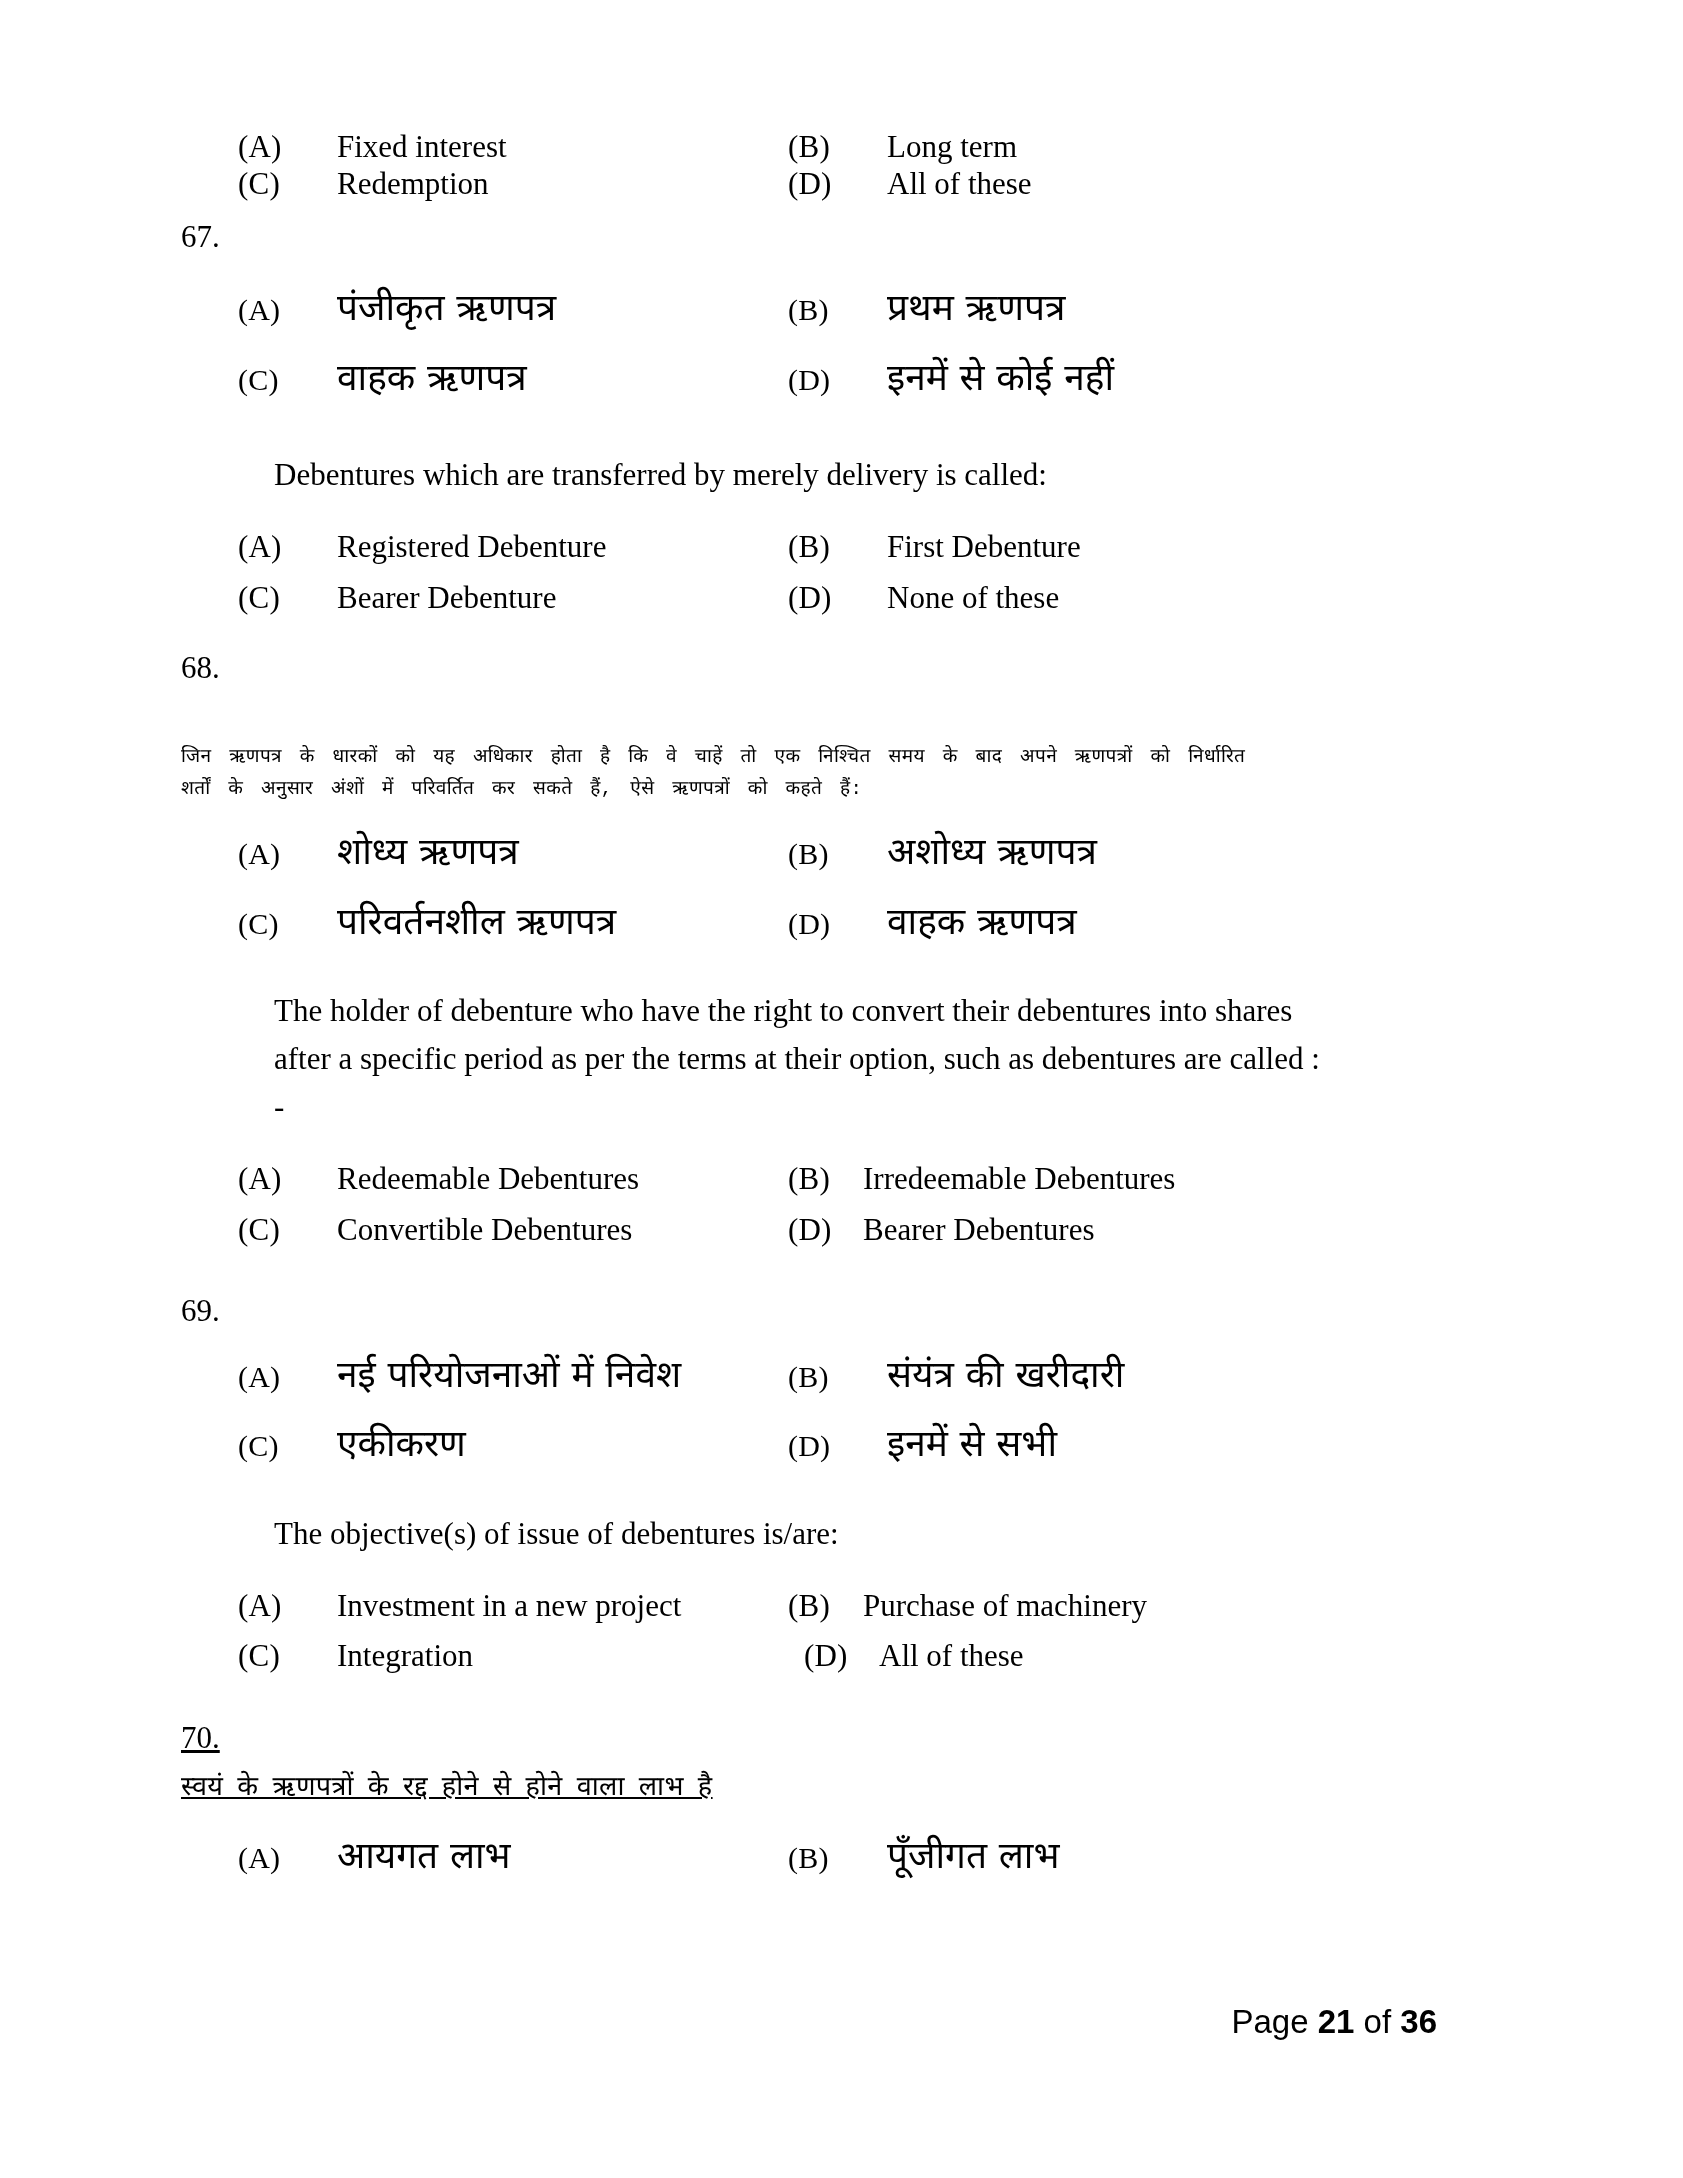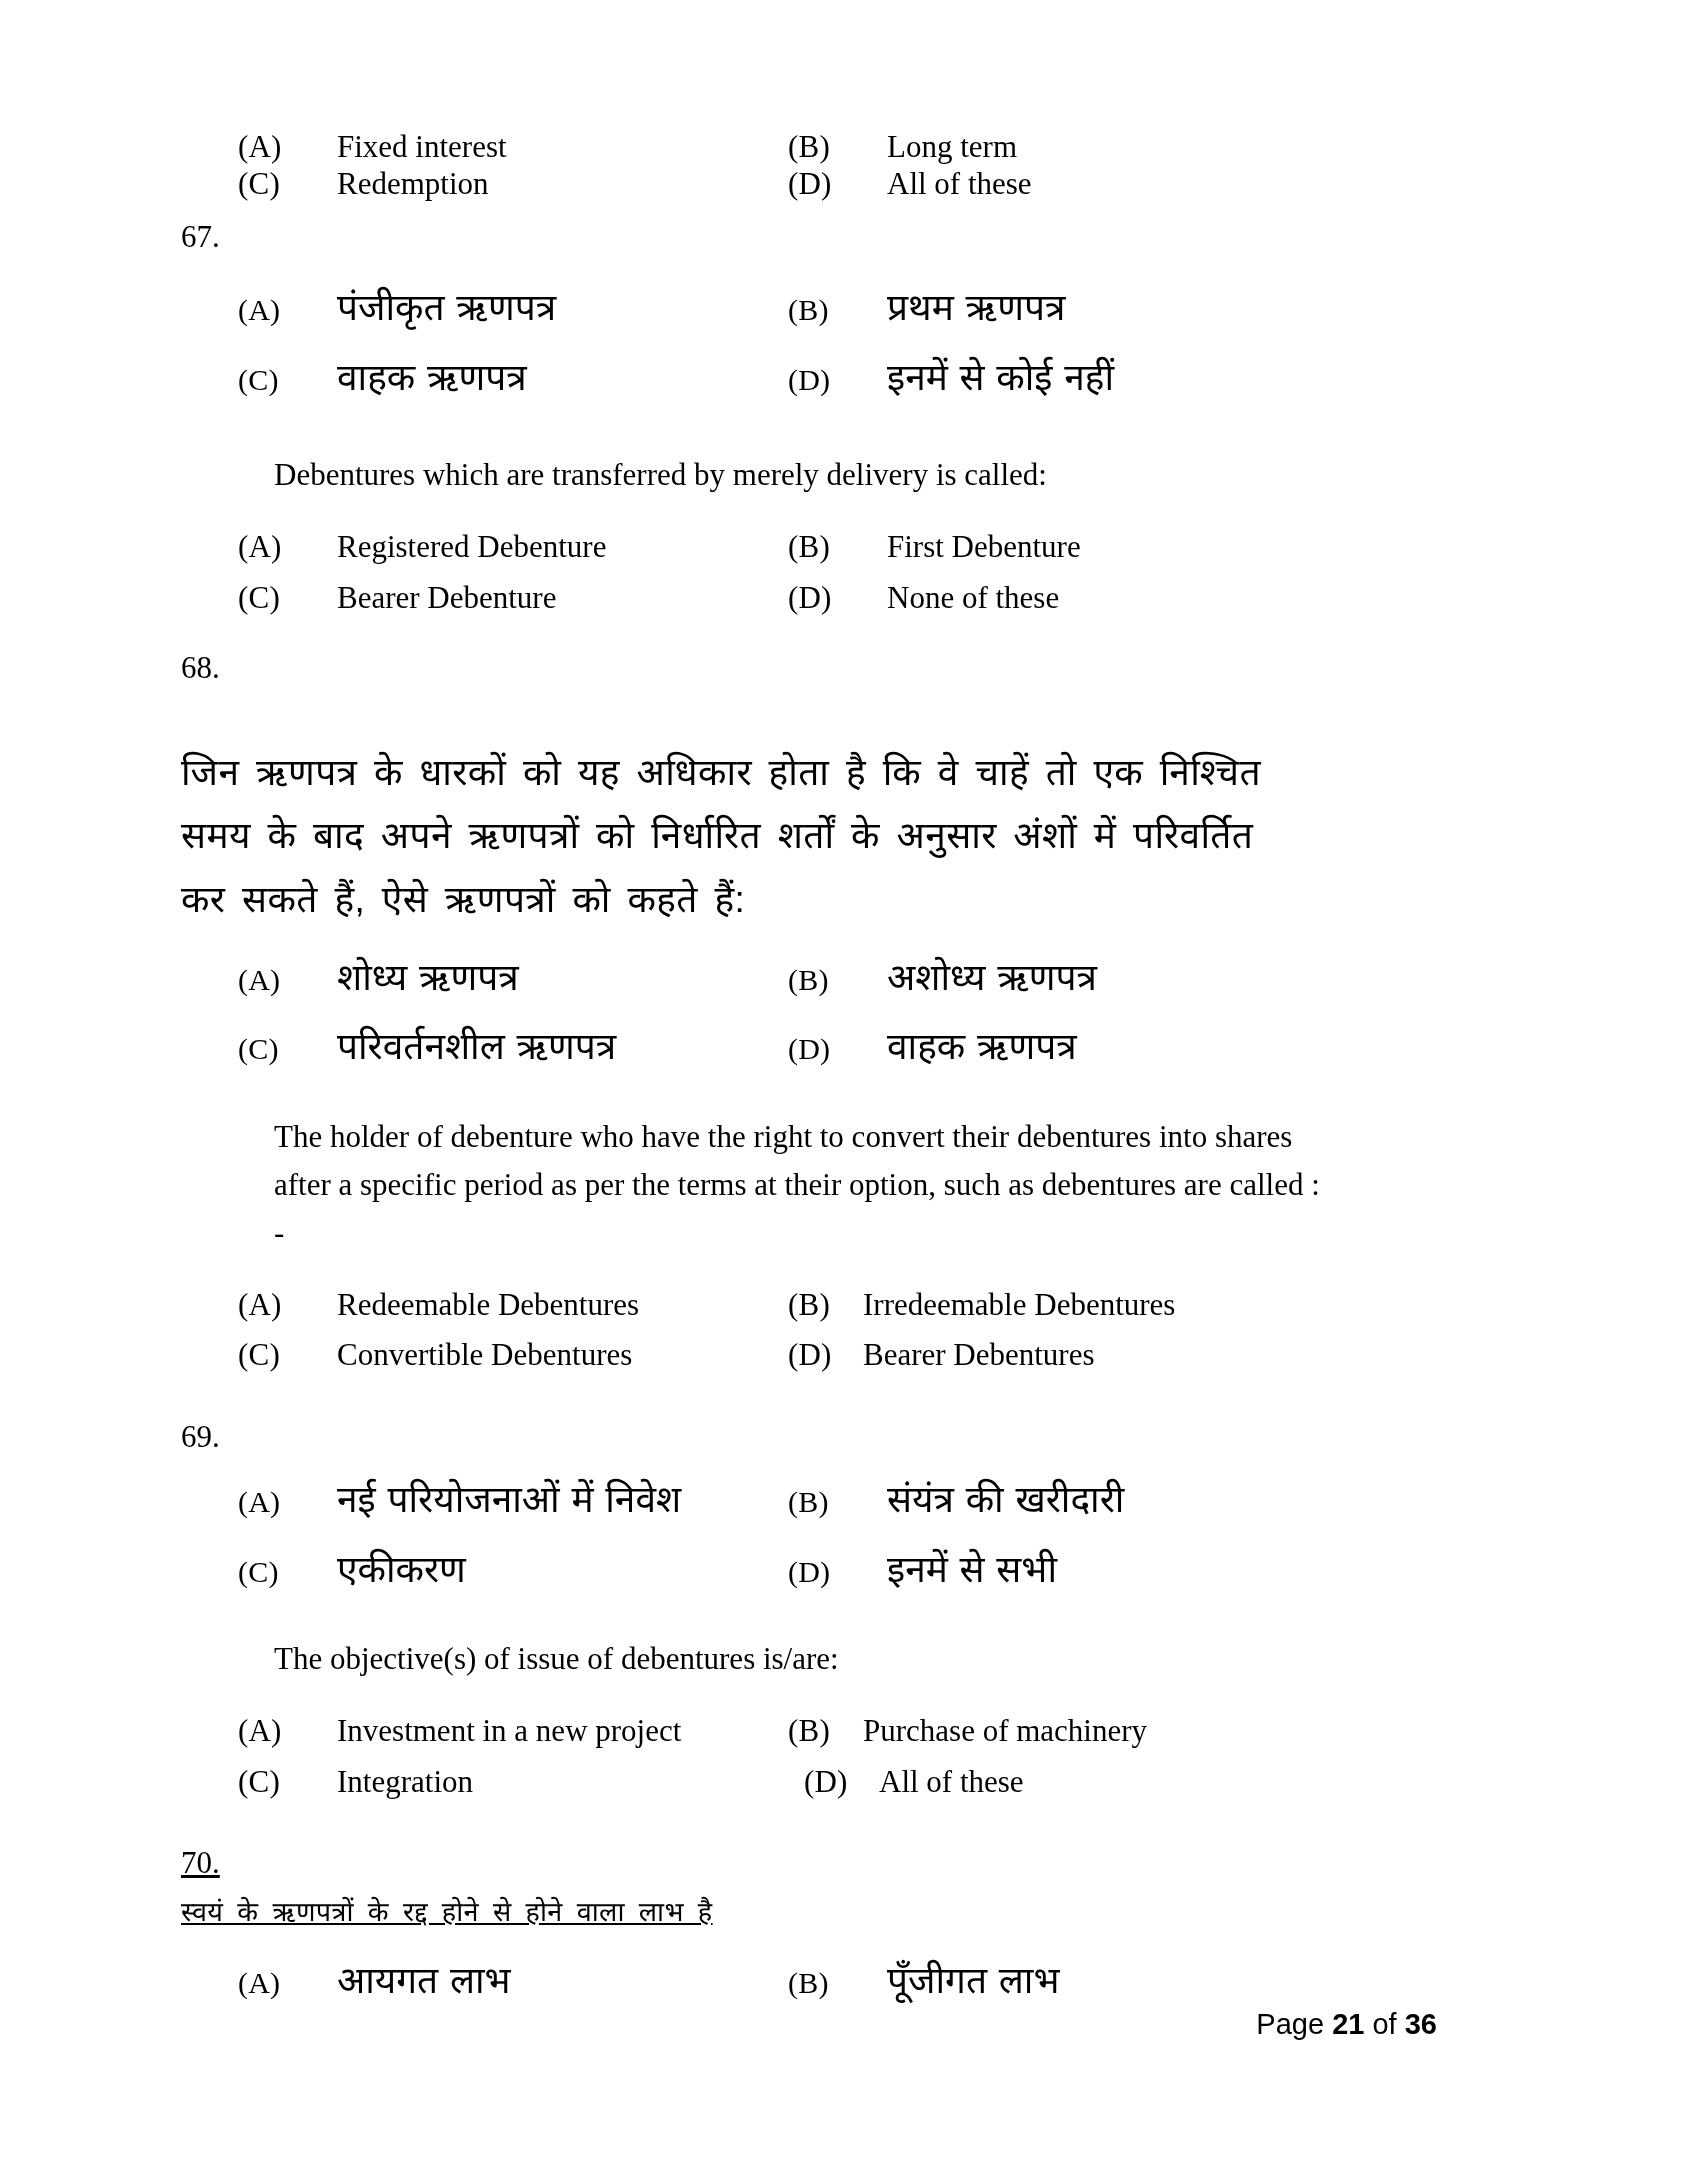--- a/index.html
+++ b/index.html
@@ -68,22 +68,22 @@
     font-size: 31px;
   }
   .q-hi-text {
     font-family: "DejaVu Sans", sans-serif;
     font-size: 27px;
     line-height: 1.72;
     letter-spacing: 0.4px;
     word-spacing: 5px;
   }
   .q-hi-block {
-    font-family: Liberation Sans, sans-serif;
-    font-size: 37px;
+    font-family: Liberation Mono, monospace;
+    font-size: 19px;
     line-height: 1.72;
     letter-spacing: 0.4px;
     word-spacing: 6px;
     width: 1084px;
   }
   .q-en-text {
     font-family: "Liberation Serif", serif;
     font-size: 31px;
     line-height: 1.55;
     width: 1049px;
@@ -96,21 +96,21 @@
   .sp-30 { height: 30px; }
   .sp-38 { height: 38px; }
   .sp-46 { height: 46px; }
 
   
   .footer {
     position: absolute;
     right: 246px;
     bottom: 137px;
     font-family: "Liberation Sans", sans-serif;
-    font-size: 29px;
+    font-size: 33px;
     color: #000000;
     white-space: nowrap;
   }
   .footer b { font-weight: 700; }
 </style>
 </head>
 <body>
 
 <div class="page">
 

